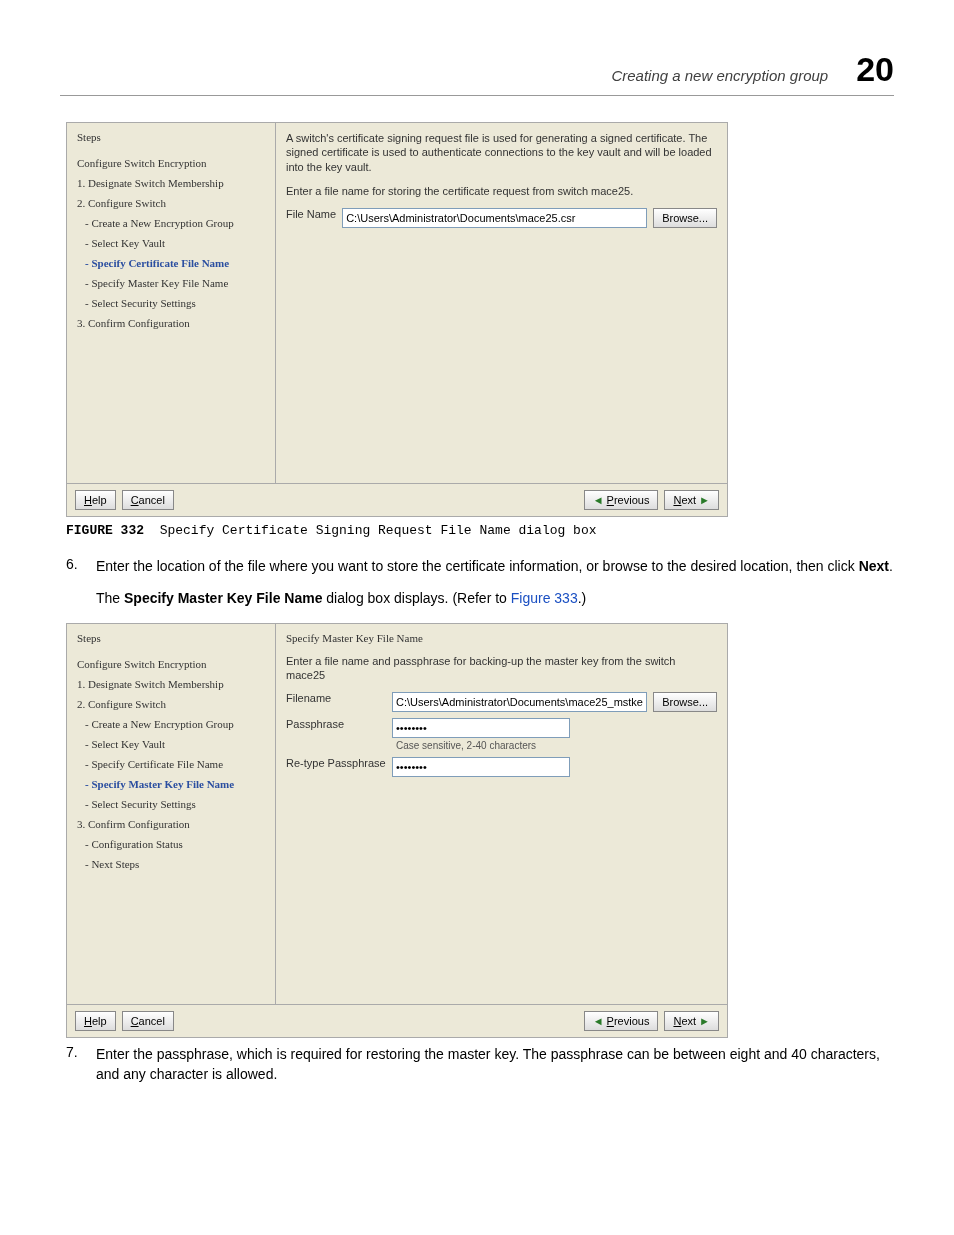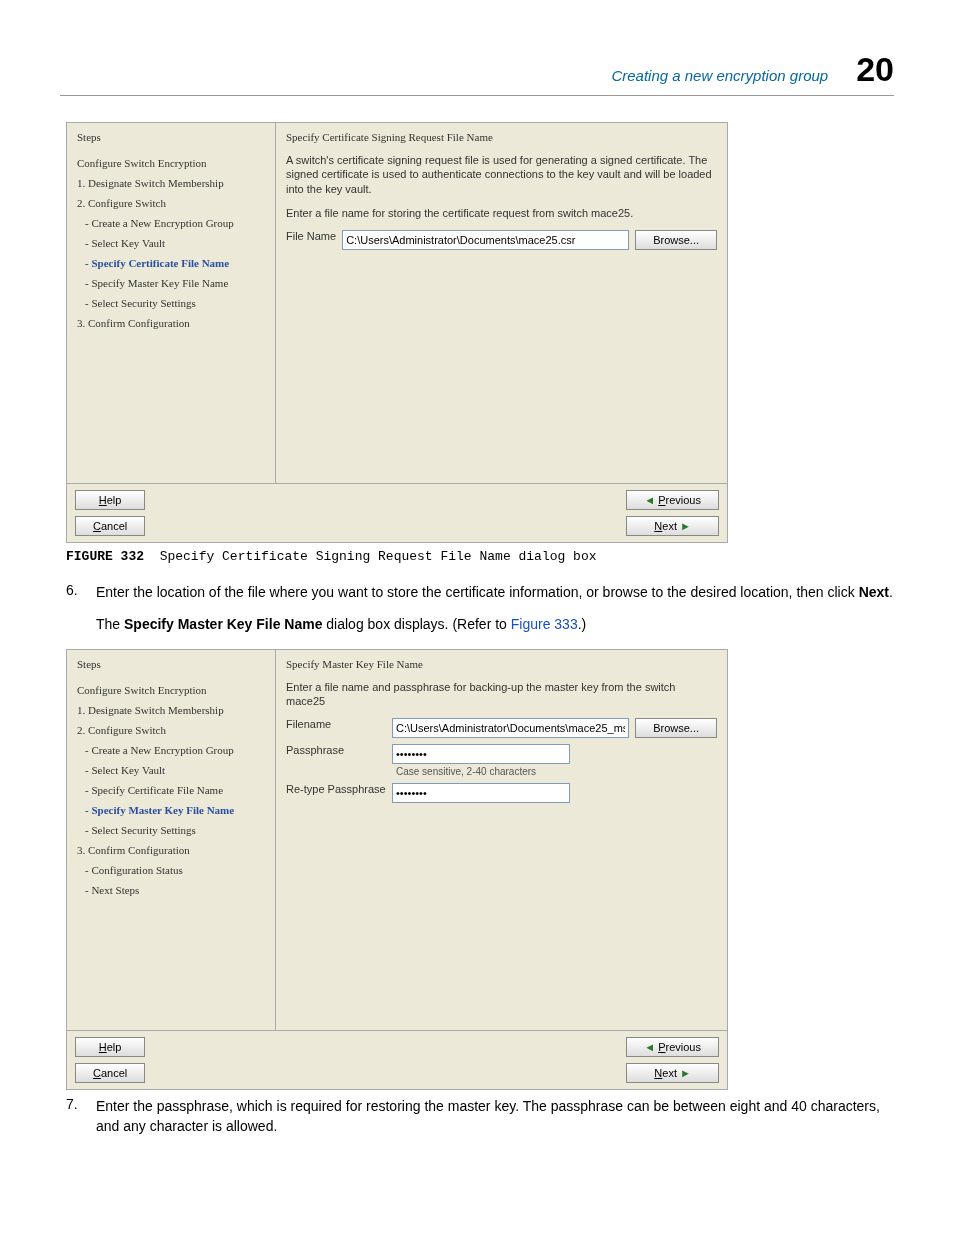--- a/index.html
+++ b/index.html
@@ -23,21 +23,21 @@
   }
   .page-header .title-line {
     display: flex;
     justify-content: flex-end;
     align-items: baseline;
     gap: 28px;
   }
   .page-header .section-title {
     font-size: 15px;
     font-style: italic;
-    color: #0369a1;
+    color: #404040;
   }
   .page-header .chapter-num {
     font-size: 34px;
     font-weight: bold;
   }
   .dialog {
     width: 660px;
     margin: 0 0 6px 6px;
     border: 1px solid #aaa;
     background: #f97316;
@@ -84,36 +84,35 @@
     font-size: 11px;
     height: 16px;
   }
   .form-row label { white-space: nowrap; }
   .form-row .fwlabel { width: 100px; display:inline-block; }
   .hint { font-size: 10px; color: #555; padding-left: 110px; margin-top: -4px; margin-bottom: 6px; font-family: Arial, sans-serif;}
   .dlg-btn {
     border: 1px solid #888;
     background: linear-gradient(#fff,#ddd);
     font-size: 11px;
-    padding: 1px 17px;
+    padding: 1px 8px;
     height: 20px;
     cursor: pointer;
     font-family: Arial, sans-serif;
   }
   .dialog-footer {
     display: flex;
     justify-content: space-between;
     padding: 6px 8px;
     border-top: 1px solid #aaa;
     background: #ece9d8;
   }
   .dialog-footer .left-btns, .dialog-footer .right-btns {
     display: flex;
     gap: 6px;
-    flex-direction: column;
   }
   .nav-arrow { color: #2a7a2a; font-weight: bold; }
   .fig-caption {
     font-size: 13px;
     margin: 6px 0 18px 6px;
     font-family: Liberation Mono, monospace;
   }
   .ol-item { display: flex; gap: 14px; margin-bottom: 12px; margin-left: 6px; }
   .ol-item .num { width: 16px; font-size: 14px; }
   .ol-item .txt { flex:1; font-size: 14px; line-height: 1.45; }
@@ -142,21 +141,20 @@
         <div class="step-top">1. Designate Switch Membership</div>
         <div class="step-top">2. Configure Switch</div>
         <div class="step-sub">- Create a New Encryption Group</div>
         <div class="step-sub">- Select Key Vault</div>
         <div class="step-sub bold">- Specify Certificate File Name</div>
         <div class="step-sub">- Specify Master Key File Name</div>
         <div class="step-sub">- Select Security Settings</div>
         <div class="step-top">3. Confirm Configuration</div>
       </div>
       <div class="content-col">
-        <div class="content-title">Specify Certificate Signing Request File Name</div>
         <div class="content-para">A switch's certificate signing request file is used for generating a signed certificate. The signed certificate is used to authenticate connections to the key vault and will be loaded into the key vault.</div>
         <div class="content-para">Enter a file name for storing the certificate request from switch mace25.</div>
         <div class="form-row">
           <label>File Name</label>
           <input type="text" value="C:\Users\Administrator\Documents\mace25.csr" style="">
           <button class="dlg-btn">Browse...</button>
         </div>
       </div>
     </div>
     <div class="dialog-footer">

